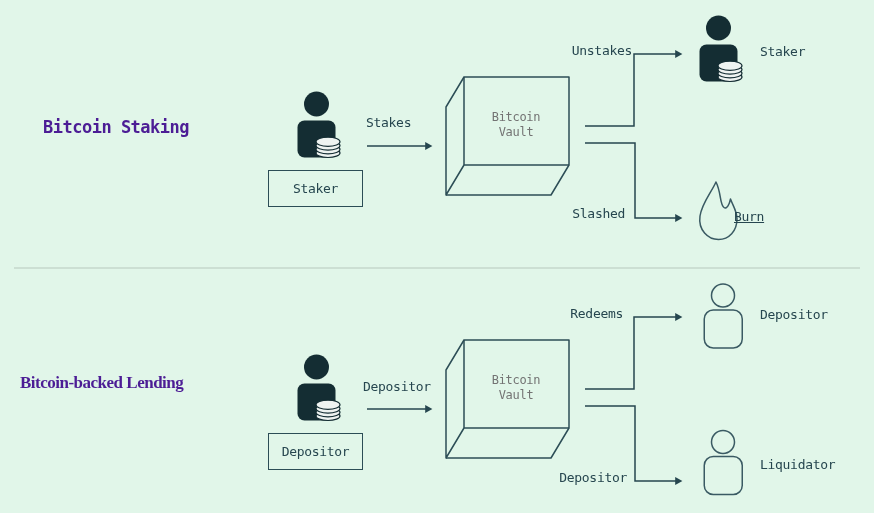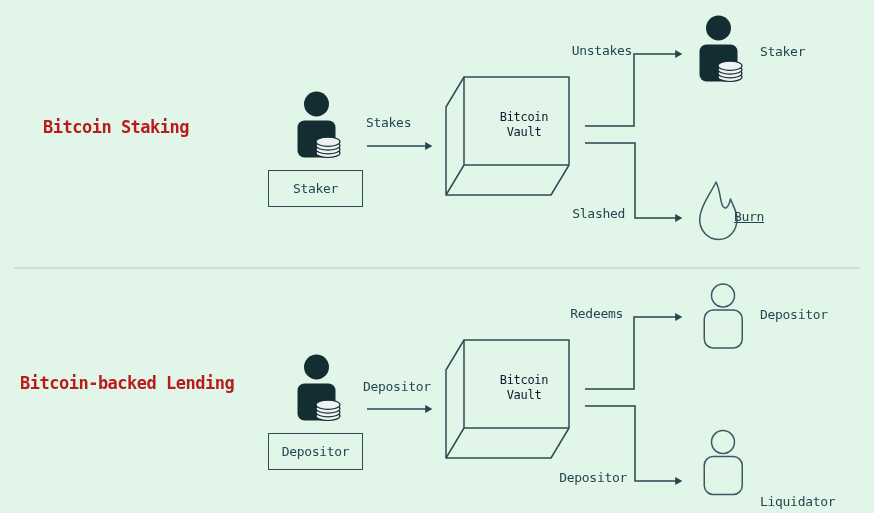--- a/index.html
+++ b/index.html
@@ -7,21 +7,21 @@
     position:relative;
     width:874px;height:513px;
     background:#e1f6e9;
     overflow:hidden;
     font-family:"DejaVu Sans Mono", monospace;
   }
   svg.layer{position:absolute;left:0;top:0;}
   .title{
     position:absolute;
     font:700 17px "DejaVu Sans Mono", monospace;
-    color:#b91c1c;
+    color:#4c1d95;
     letter-spacing:-0.5px;
     white-space:nowrap;
   }
   .lbl{
     position:absolute;
     font:500 13px "DejaVu Sans Mono", monospace;
     color:#26464f;
     letter-spacing:-0.3px;
     white-space:nowrap;
   }
@@ -34,24 +34,23 @@
     box-sizing:border-box;
     display:flex;align-items:center;justify-content:center;
     font:500 13px "DejaVu Sans Mono", monospace;
     color:#26464f;letter-spacing:-0.3px;
   }
   .vault-label{
     position:absolute;
     width:106px;
     text-align:center;
     font:500 12px "DejaVu Sans Mono", monospace;
-    color:#0f172a;
+    color:#737373;
     line-height:15px;
     letter-spacing:-0.3px;
-    margin-left:8px;
   }
   .divider{
     position:absolute;
     left:14px;top:267px;
     width:846px;height:2px;
     background:#ccdfd3;
   }
 </style>
 </head>
 <body>
@@ -161,32 +160,32 @@
   </div>
 
   <div class="lbl right" style="left:532px;top:43px;width:100px;">Unstakes</div>
 
   <div class="lbl" style="left:760px;top:44px;">Staker</div>
 
   <div class="lbl right" style="left:525px;top:206px;width:100px;">Slashed</div>
 
   <div class="lbl" style="left:734px;top:209px;text-decoration:underline;">Burn</div>
 
-  <div class="title" style="left:20px;top:373px;">Bitcoin-backed Lending</div>
+  <div class="title" style="left:20px;top:373px;font-family:Liberation Serif, serif;">Bitcoin-backed Lending</div>
 
   <div class="actor-box" style="left:268px;top:433px;">Depositor</div>
 
   <div class="lbl center" style="left:363px;top:379px;width:72px;">Depositor</div>
 
   <div class="vault-label" style="left:463px;top:373px;">
     <div>Bitcoin</div>
     <div>Vault</div>
   </div>
 
   <div class="lbl right" style="left:523px;top:306px;width:100px;">Redeems</div>
 
   <div class="lbl" style="left:760px;top:307px;">Depositor</div>
 
   <div class="lbl right" style="left:527px;top:470px;width:100px;">Depositor</div>
 
-  <div class="lbl" style="left:760px;top:494px;">Liquidator</div>
+  <div class="lbl" style="left:760px;top:457px;">Liquidator</div>
 
 </div>
 
 </body></html>

